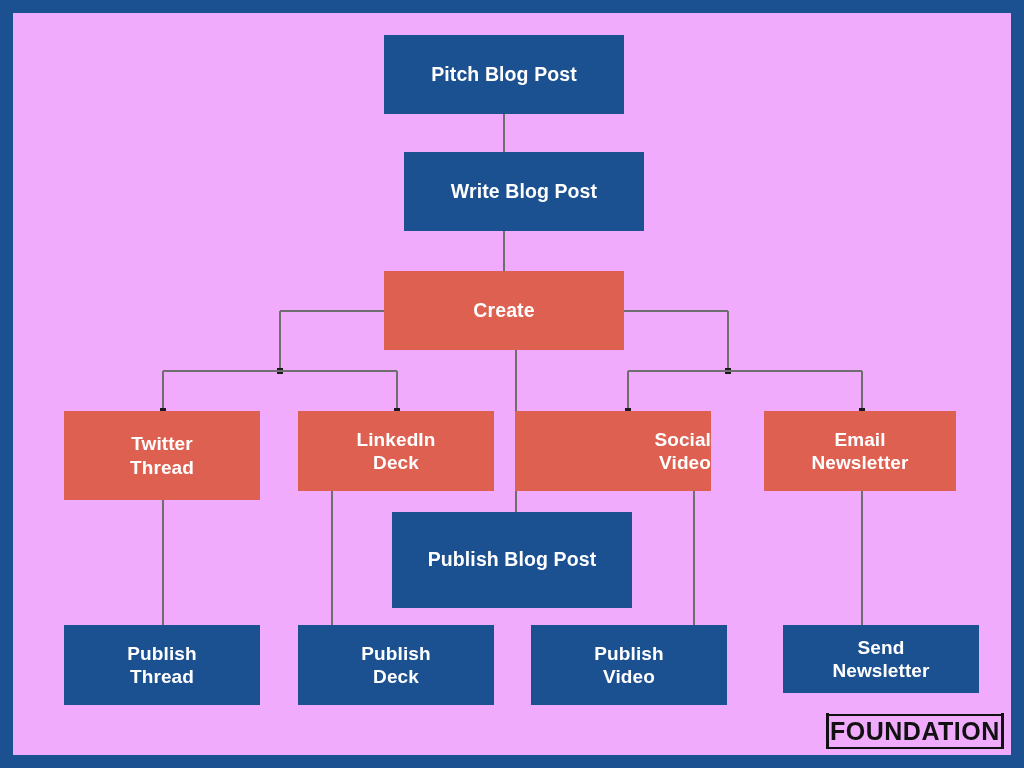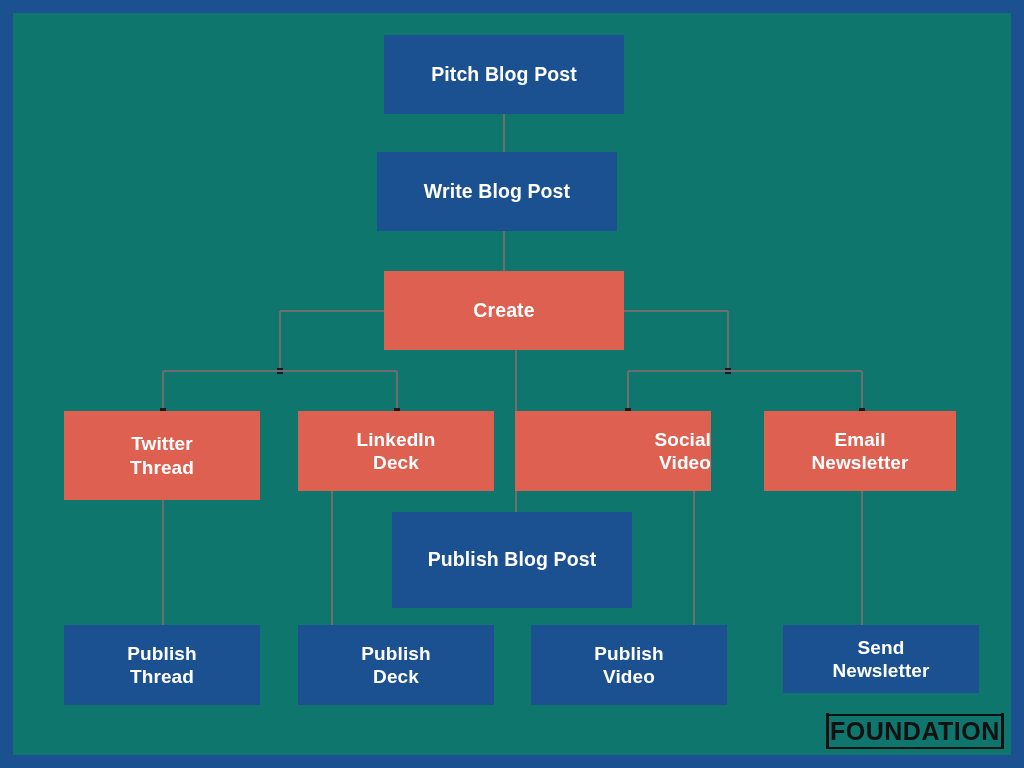--- a/index.html
+++ b/index.html
@@ -10,21 +10,21 @@
   body {
     width: 1024px;
     height: 768px;
     font-family: "Liberation Sans", sans-serif;
     overflow: hidden;
   }
   #canvas {
     position: relative;
     width: 1024px;
     height: 768px;
-    background: #0f766e;
+    background: #f0abfc;
     box-sizing: border-box;
   }
   
   .frame-edge {
     position: absolute;
     background: #1C5191;
   }
   .frame-top    { left: 0;  top: 0;    width: 1024px; height: 13px; }
   .frame-bottom { left: 0;  bottom: 0; width: 1024px; height: 13px; }
   .frame-left   { left: 0;  top: 0;    width: 13px;   height: 768px; }
@@ -121,21 +121,21 @@
         <line x1="862" y1="371" x2="862" y2="411" stroke="#6E6E6E" stroke-width="2.4" shape-rendering="crispEdges"></line>
         <rect x="625" y="408" width="6" height="6" fill="#1a1a1a"></rect>
         <rect x="859" y="408" width="6" height="6" fill="#1a1a1a"></rect>
         <line x1="163" y1="491" x2="163" y2="625" stroke="#6E6E6E" stroke-width="2.4" shape-rendering="crispEdges"></line>
         <line x1="332" y1="491" x2="332" y2="625" stroke="#6E6E6E" stroke-width="2.4" shape-rendering="crispEdges"></line>
         <line x1="694" y1="491" x2="694" y2="625" stroke="#6E6E6E" stroke-width="2.4" shape-rendering="crispEdges"></line>
         <line x1="862" y1="491" x2="862" y2="625" stroke="#6E6E6E" stroke-width="2.4" shape-rendering="crispEdges"></line>
       </svg>
 
   <div class="node blue fs-wide" style="left: 384px; top: 35px; width: 240px; height: 79px;"><span class="label">Pitch Blog Post</span></div>
-      <div class="node blue fs-wide" style="left: 377px; top: 152px; width: 240px; height: 79px;"><span class="label">Write Blog Post</span></div>
+      <div class="node blue fs-wide" style="left: 404px; top: 152px; width: 240px; height: 79px;"><span class="label">Write Blog Post</span></div>
       <div class="node red fs-wide" style="left: 384px; top: 271px; width: 240px; height: 79px;"><span class="label">Create</span></div>
       <div class="node red fs-two" style="left: 64px; top: 411px; width: 196px; height: 89px;"><span class="label">Twitter
 Thread</span></div>
       <div class="node red fs-two" style="left: 298px; top: 411px; width: 196px; height: 80px;"><span class="label">LinkedIn
 Deck</span></div>
       <div class="node red fs-two" style="left: 515px; top: 411px; width: 196px; height: 80px; text-align: right;"><span class="label">Social
 Video</span></div>
       <div class="node red fs-two" style="left: 764px; top: 411px; width: 192px; height: 80px;"><span class="label">Email
 Newsletter</span></div>
       <div class="node blue fs-wide" style="left: 392px; top: 512px; width: 240px; height: 96px;"><span class="label">Publish Blog Post</span></div>

